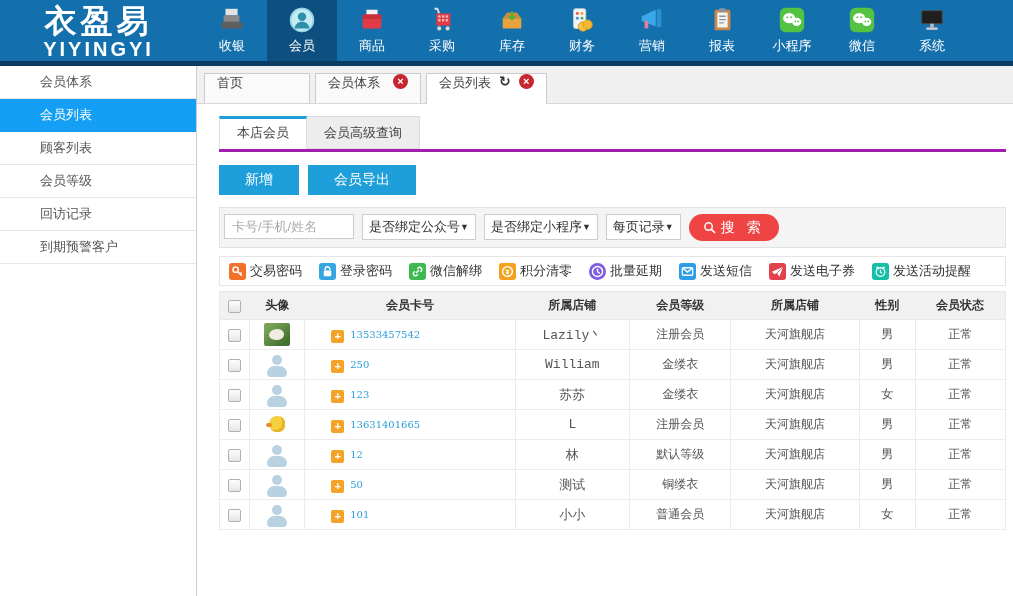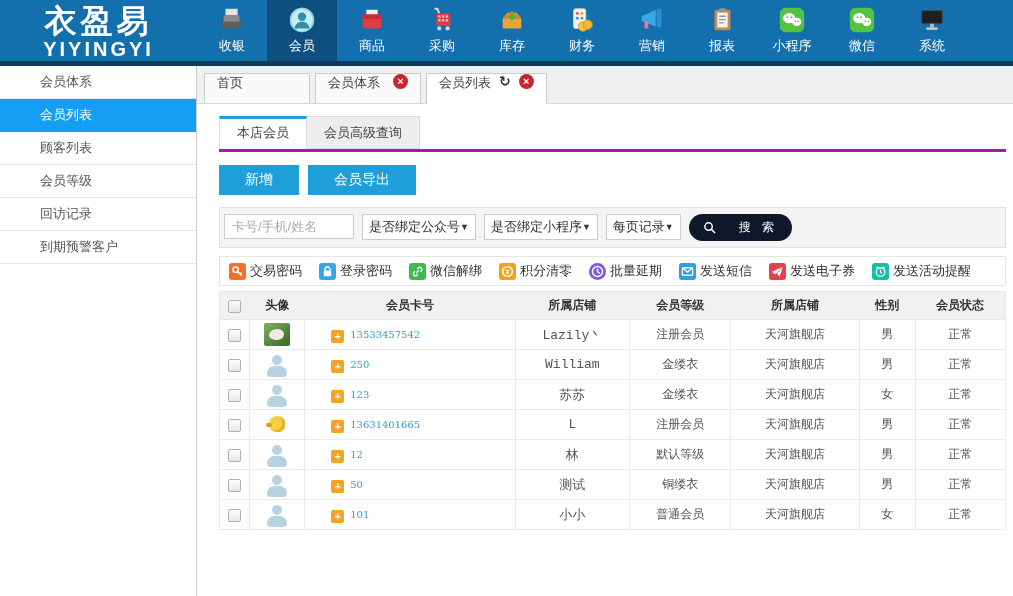--- a/index.html
+++ b/index.html
@@ -44,21 +44,21 @@
 
   .btn-row { margin:13px 0 12px; display:flex; gap:9px; }
   .btn { background:#1e9fd9; color:#fff; border:none; height:30px; padding:0 26px; font-size:14px; border-radius:0; cursor:pointer; font-family:Liberation Serif, serif; }
 
   .search-panel { display:flex; align-items:flex-start; gap:8px; background:#f4f4f4; border:1px solid #e2e2e2; padding:6px 4px; margin-bottom:8px; }
   .search-input { width:130px; height:25px; border:1px solid #ccc; padding:0 7px; font-size:13px; color:#333; font-family:inherit; }
   .search-input::placeholder { color:#a9a9a9; }
   .fake-select { height:26px; background:#fff; border:1px solid #ccc; display:flex; align-items:center; padding:0 6px; font-size:13px; color:#333; cursor:pointer; }
   .sel-arrow { font-size:9px; color:#333; }
   .sel-arrow::before { content:"▼"; }
-  .search-btn { height:27px; border-radius:14px; background:#0f172a; border:none; color:#fff; font-size:12px; letter-spacing:4px; display:flex; align-items:center; gap:23px; padding:0 14px; cursor:pointer; font-family:inherit; }
+  .search-btn { height:27px; border-radius:14px; background:#ef4444; border:none; color:#fff; font-size:14px; letter-spacing:4px; display:flex; align-items:center; gap:5px; padding:0 14px; cursor:pointer; font-family:inherit; }
 
   .toolbar { border:1px solid #e5e5e5; display:flex; align-items:center; gap:17px; padding:5px 9px; margin-bottom:5px; }
   .tool-item { display:flex; align-items:center; gap:4px; font-size:13px; color:#333; cursor:pointer; }
   .tool-ic { width:17px; height:17px; border-radius:3px; display:flex; align-items:center; justify-content:center; }
   .tool-ic svg { width:15px; height:15px; }
   .ic-key{background:#f3702a} .ic-lock{background:#36a6e3} .ic-link{background:#3cb950} .ic-coin{background:#f5a11c}
   .ic-clock{background:#7d5ce0; border-radius:50%} .ic-mail{background:#2f9ce8} .ic-plane{background:#e2414d} .ic-alarm{background:#13bfa6}
 
   
   table { width:100%; border-collapse:collapse; table-layout:fixed; }

